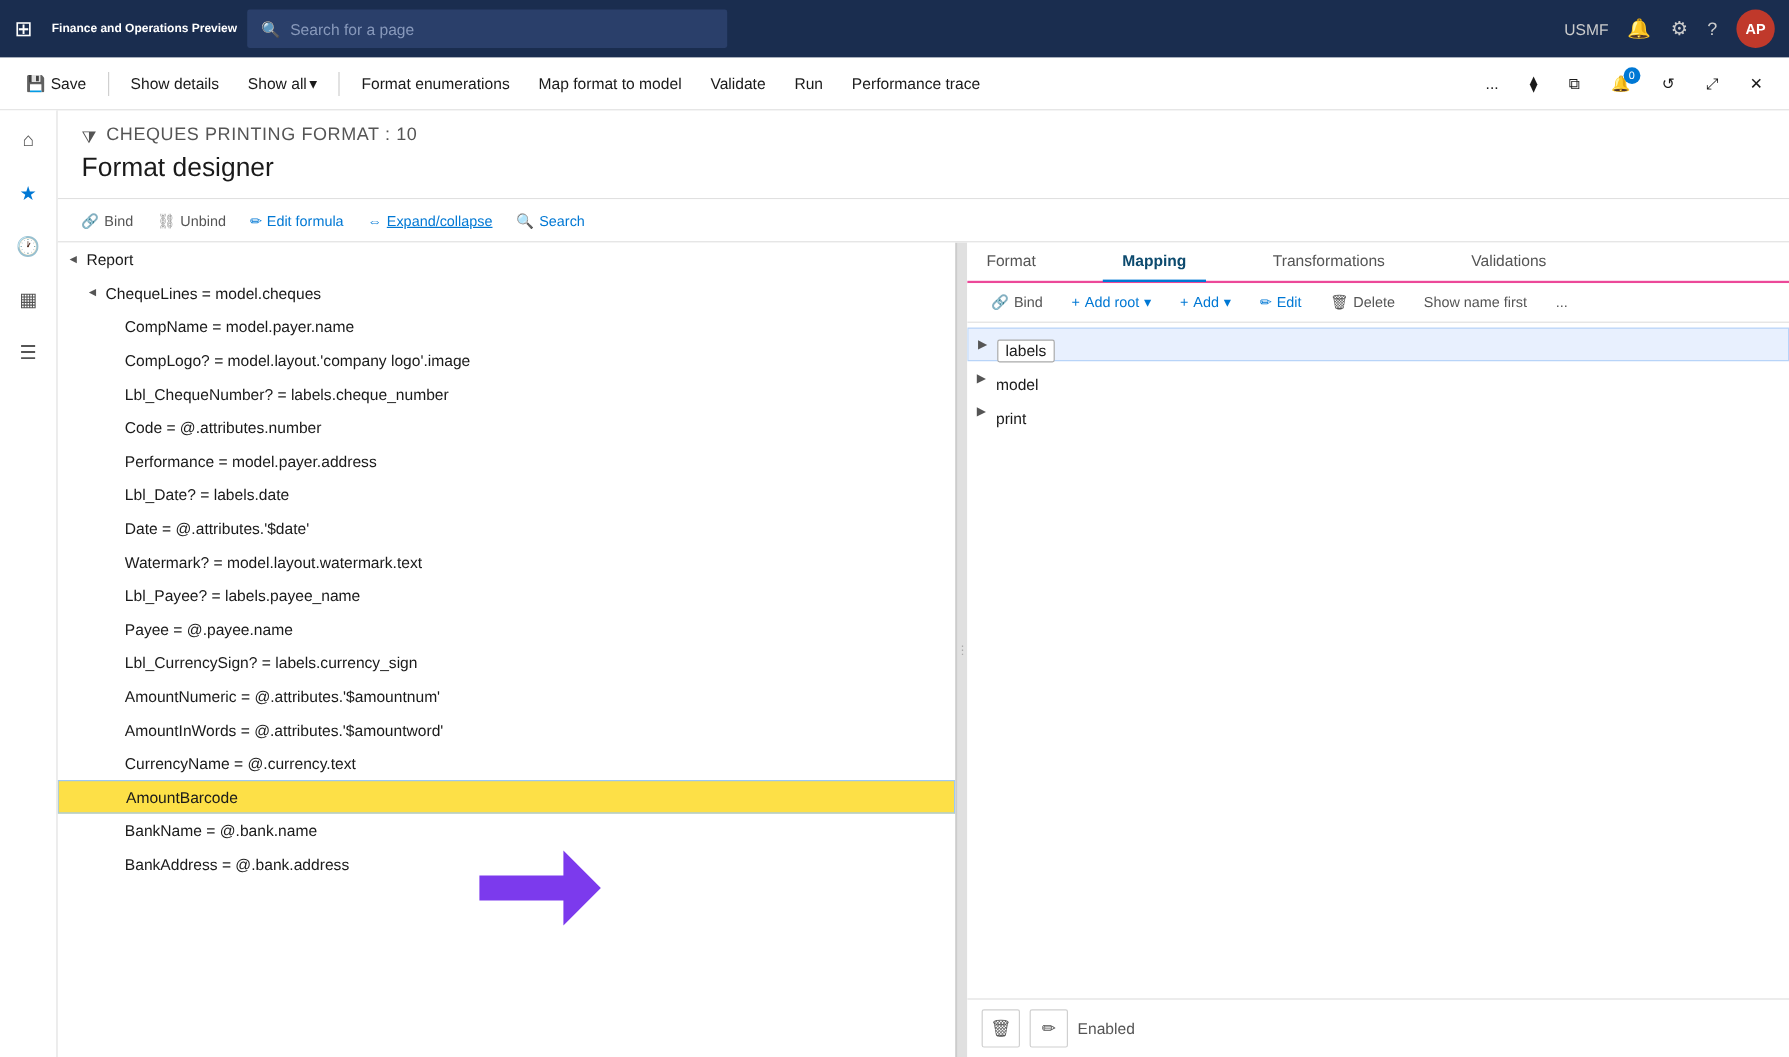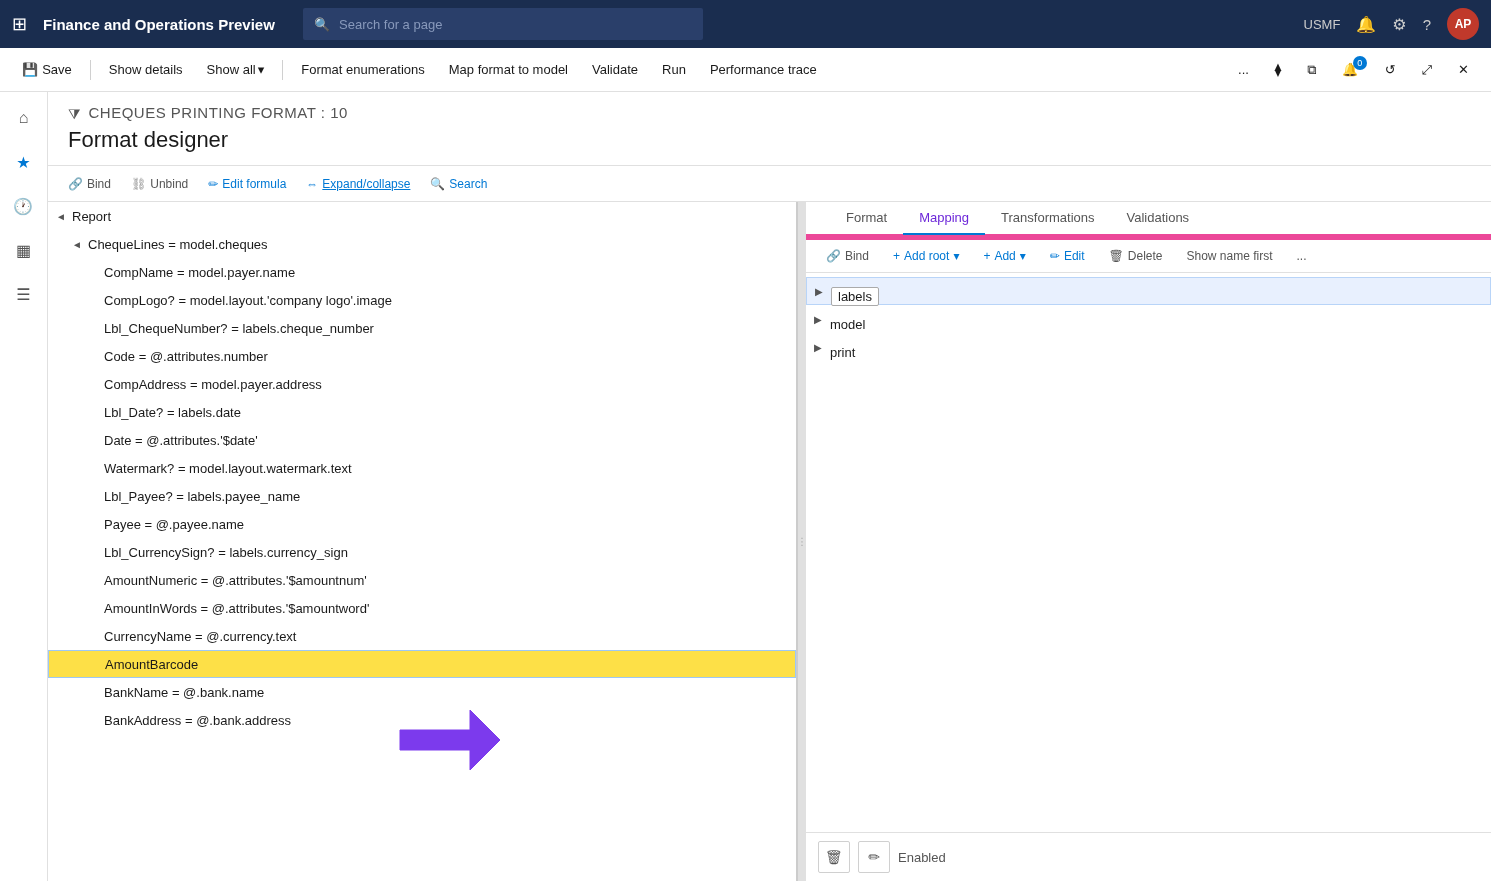--- a/index.html
+++ b/index.html
@@ -9,21 +9,21 @@
     .top-nav {
       background: #1a2d4f;
       height: 48px;
       display: flex;
       align-items: center;
       padding: 0 12px;
       gap: 8px;
       color: white;
     }
     .top-nav .app-grid-icon { font-size: 18px; margin-right: 8px; cursor: pointer; }
-    .top-nav .app-title { font-size: 15px; font-weight: 600; flex: 0 0 auto; margin-right: 20px; }
+    .top-nav .app-title { font-size: 10px; font-weight: 600; flex: 0 0 auto; }
     .top-nav .search-bar {
       flex: 0 0 400px;
       background: #2a3f6a;
       border: none;
       border-radius: 2px;
       height: 32px;
       display: flex;
       align-items: center;
       padding: 0 12px;
       color: #aabbdd;
@@ -167,33 +167,34 @@
       flex: 1;
       background: #fff;
       display: flex;
       flex-direction: column;
       overflow: hidden;
     }
 
     
     .mapping-tabs {
       display: flex;
-      border-bottom: 6px solid #ec4899;
-      background: #fff;
-      padding: 0 24px;
+      border-bottom: 2px solid #ec4899;
+      background: #fff;
+      padding: 0 0;
+      gap: 40px;
     }
     .mapping-tab {
       padding: 8px 16px;
       cursor: pointer;
       font-size: 13px;
       color: #555;
       border-bottom: 2px solid transparent;
       margin-bottom: -1px;
     }
-    .mapping-tab.active { color: #6d28d9; border-bottom: 2px solid #0078d4; font-weight: 400; }
+    .mapping-tab.active { color: #0c4a6e; border-bottom: 2px solid #0078d4; font-weight: 700; }
 
     
     .mapping-toolbar {
       display: flex;
       align-items: center;
       padding: 6px 12px;
       gap: 8px;
       border-bottom: 1px solid #e0e0e0;
       background: #fff;
     }
@@ -385,21 +386,21 @@
           <div class="tree-item indent-2">
             <span class="chevron"></span>
             <span class="item-text">Lbl_ChequeNumber? = labels.cheque_number</span>
           </div>
           <div class="tree-item indent-2">
             <span class="chevron"></span>
             <span class="item-text">Code = @.attributes.number</span>
           </div>
           <div class="tree-item indent-2">
             <span class="chevron"></span>
-            <span class="item-text">CompAddress = model.payer.address</span>
+            <span class="item-text">Performance = model.payer.address</span>
           </div>
           <div class="tree-item indent-2">
             <span class="chevron"></span>
             <span class="item-text">Lbl_Date? = labels.date</span>
           </div>
           <div class="tree-item indent-2">
             <span class="chevron"></span>
             <span class="item-text">Date = @.attributes.'$date'</span>
           </div>
           <div class="tree-item indent-2">

